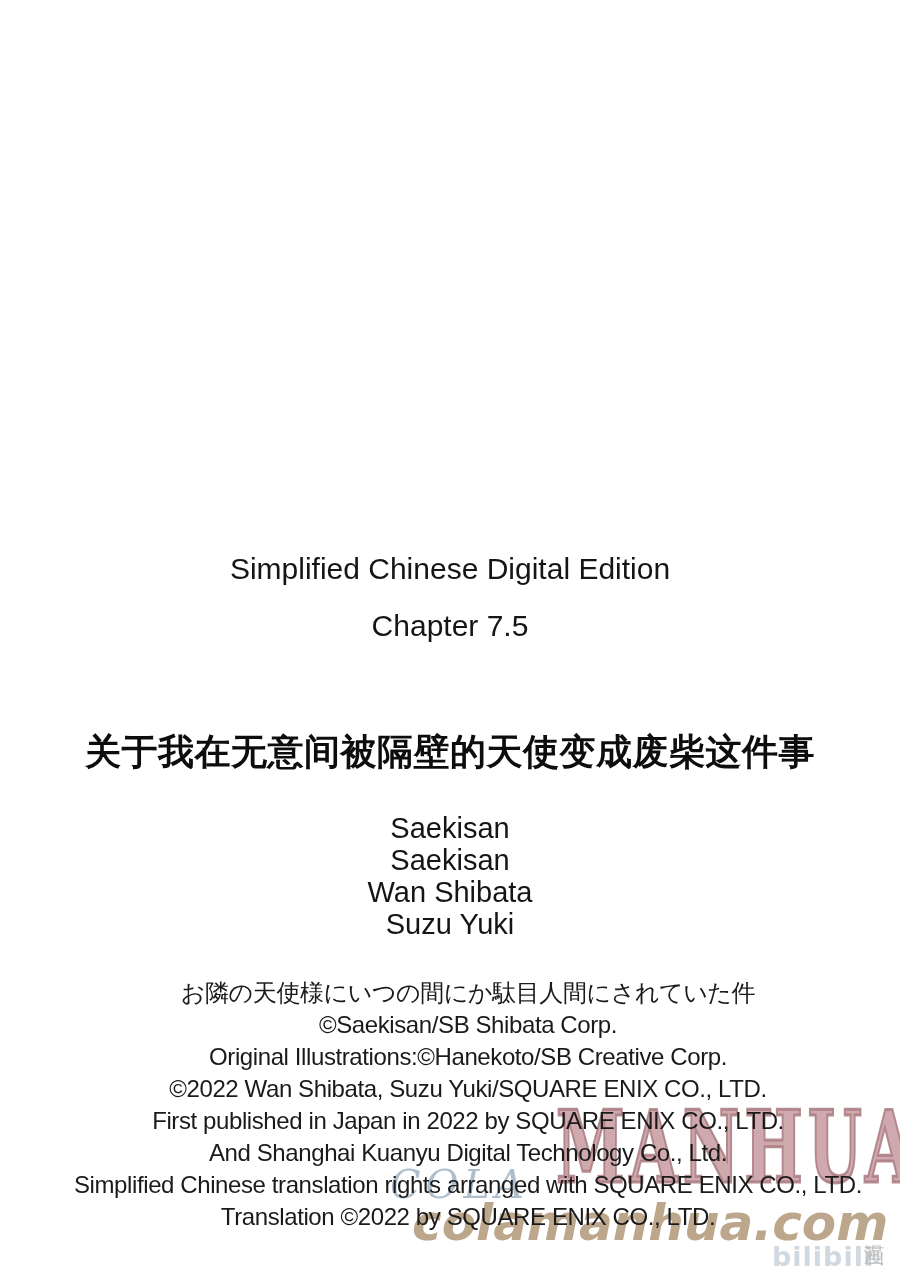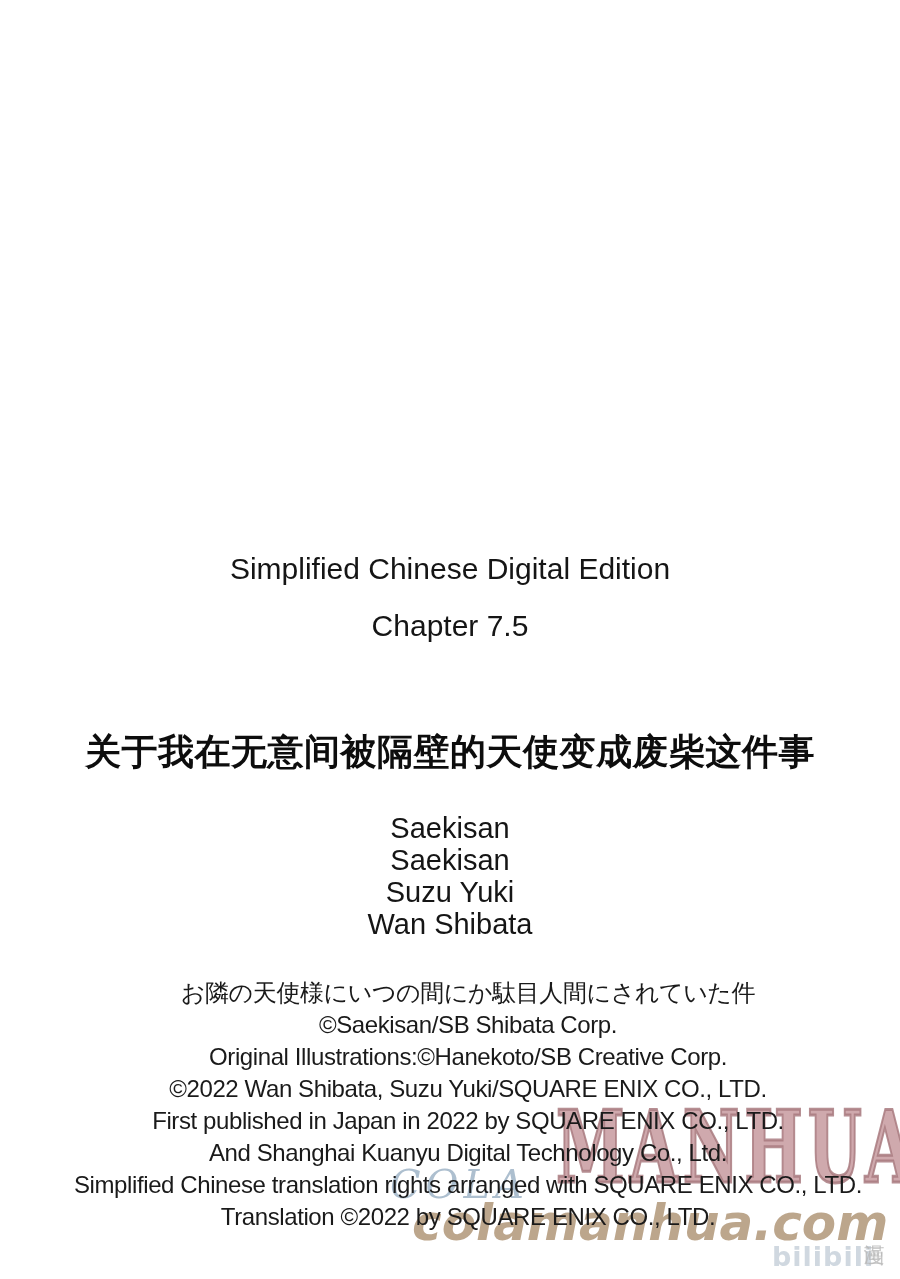--- a/index.html
+++ b/index.html
@@ -130,22 +130,22 @@
   <div class="wm" id="wm-manga">漫画</div>
 
   <div class="centered" id="edition-line">Simplified Chinese Digital Edition</div>
   <div class="centered" id="chapter-line">Chapter 7.5</div>
 
   <div class="centered" id="cn-title">关于我在无意间被隔壁的天使变成废柴这件事</div>
 
   <div class="centered" id="names-block">
     <div>Saekisan</div>
     <div>Saekisan</div>
+    <div>Wan Shibata</div>
     <div>Suzu Yuki</div>
-    <div>Wan Shibata</div>
   </div>
 
   <div class="centered" id="legal-block">
     <div class="legal-line">お隣の天使様にいつの間にか駄目人間にされていた件</div>
     <div class="legal-line">©Saekisan/SB Shibata Corp.</div>
     <div class="legal-line">Original Illustrations:©Hanekoto/SB Creative Corp.</div>
     <div class="legal-line">©2022 Wan Shibata, Suzu Yuki/SQUARE ENIX CO., LTD.</div>
     <div class="legal-line">First published in Japan in 2022 by SQUARE ENIX CO., LTD.</div>
     <div class="legal-line">And Shanghai Kuanyu Digital Technology Co., Ltd.</div>
     <div class="legal-line">Simplified Chinese translation rights arranged with SQUARE ENIX CO., LTD.</div>

